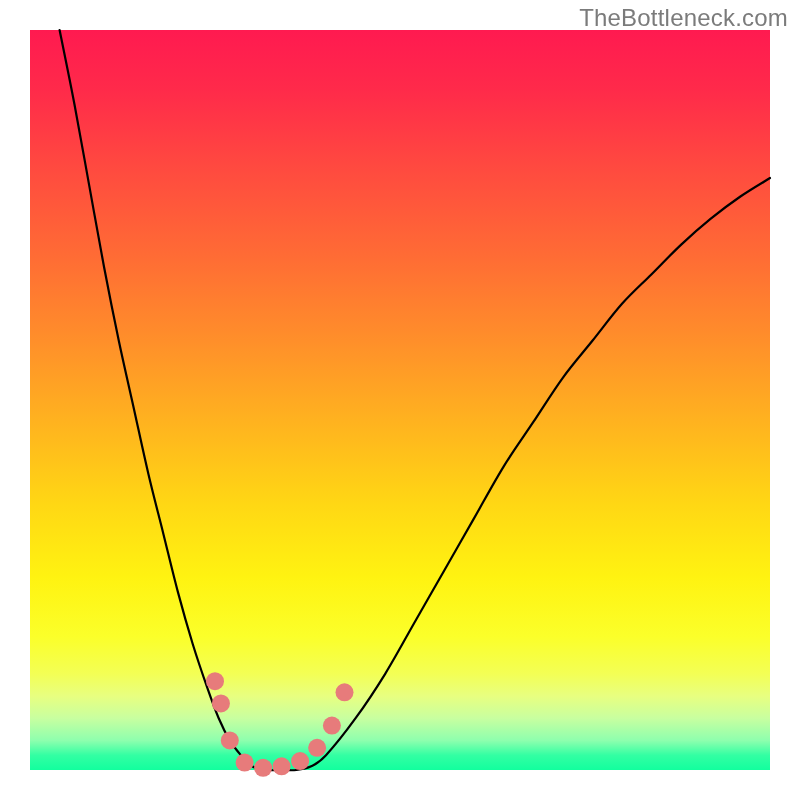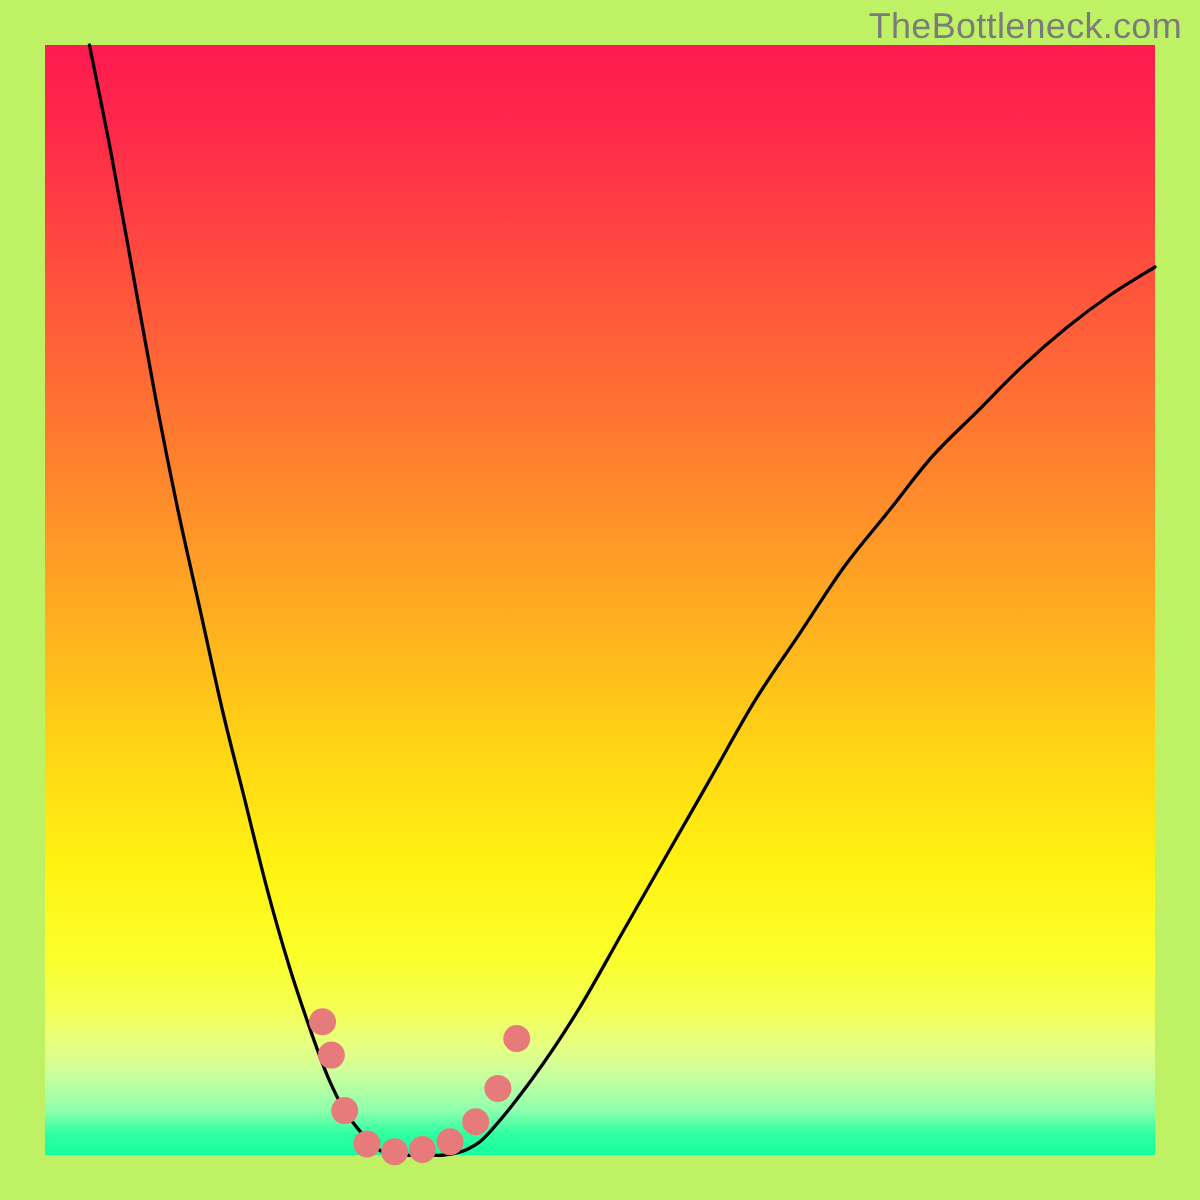--- a/index.html
+++ b/index.html
@@ -10,21 +10,21 @@
     overflow: hidden;
     background: #000;
     font-family: Arial, Helvetica, sans-serif;
   }
   .frame {
     position: absolute;
     left: 0;
     top: 0;
     width: 800px;
     height: 800px;
-    background: #bef264;
+    background: #ffffff;
   }
   .plot {
     position: absolute;
     left: 30px;
     top: 30px;
     width: 740px;
     height: 740px;
     
     background: linear-gradient(
       to bottom,

